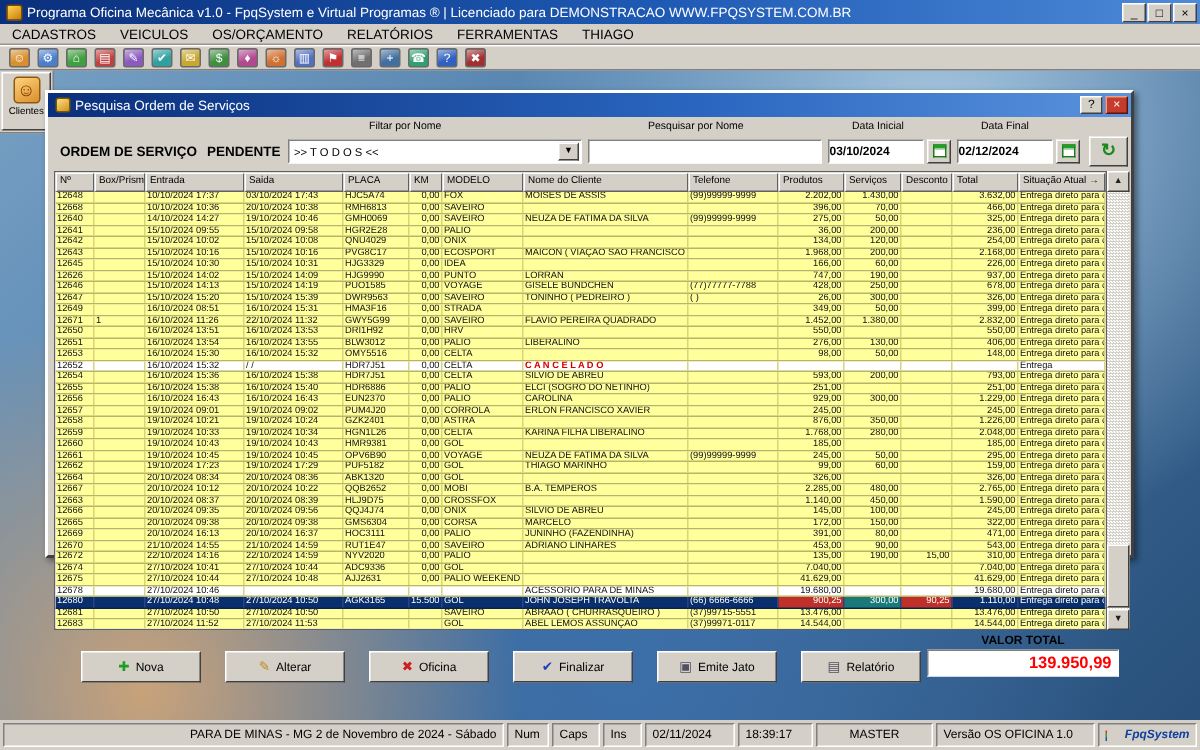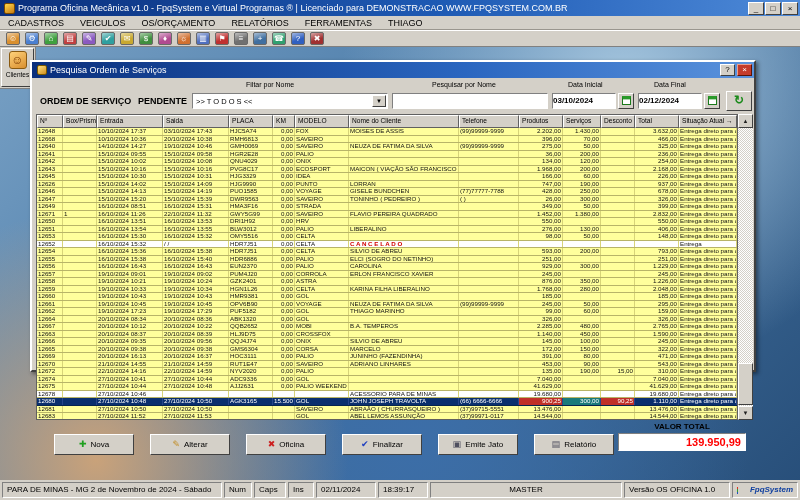--- a/index.html
+++ b/index.html
@@ -127,21 +127,21 @@
   .total-box { position:absolute; left:586px; top:371px; width:128px; height:18px;
     background:#fff; border:1px solid; border-color:#808080 #fff #fff #808080;
     color:#ff0000; font-size:11px; font-weight:bold; text-align:right;
     line-height:16px; padding-right:4px; }
 
   
   .statusbar { position:absolute; left:0; top:480px; width:800px; height:20px; background:#d4d0c8;
     display:flex; align-items:stretch; gap:2px; padding:2px; font-size:8px; }
   .sb { border:1px solid; border-color:#808080 #fff #fff #808080; background:#d4d0c8;
     line-height:14px; padding:0 4px; white-space:nowrap; overflow:hidden; }
-  .seg-loc { width:220px; } .seg-num { width:28px; } .seg-caps { width:32px; }
+  .seg-loc { width:334px;text-align:right; } .seg-num { width:28px; } .seg-caps { width:32px; }
   .seg-ins { width:26px; } .seg-date { width:60px; } .seg-time { width:50px; }
   .seg-user { flex:1; text-align:center; } .seg-ver { width:106px; }
   .seg-brand { width:66px; color:#1040a0; font-weight:bold; font-style:italic;
     display:flex; align-items:center; gap:12px; }
   .logo-sq { display:inline-block; width:7px; height:7px;
     background:linear-gradient(135deg,#e03020 0 33%,#30a030 33% 66%,#2050c0 66%); }
 </style>
 </head>
 <body>
 

